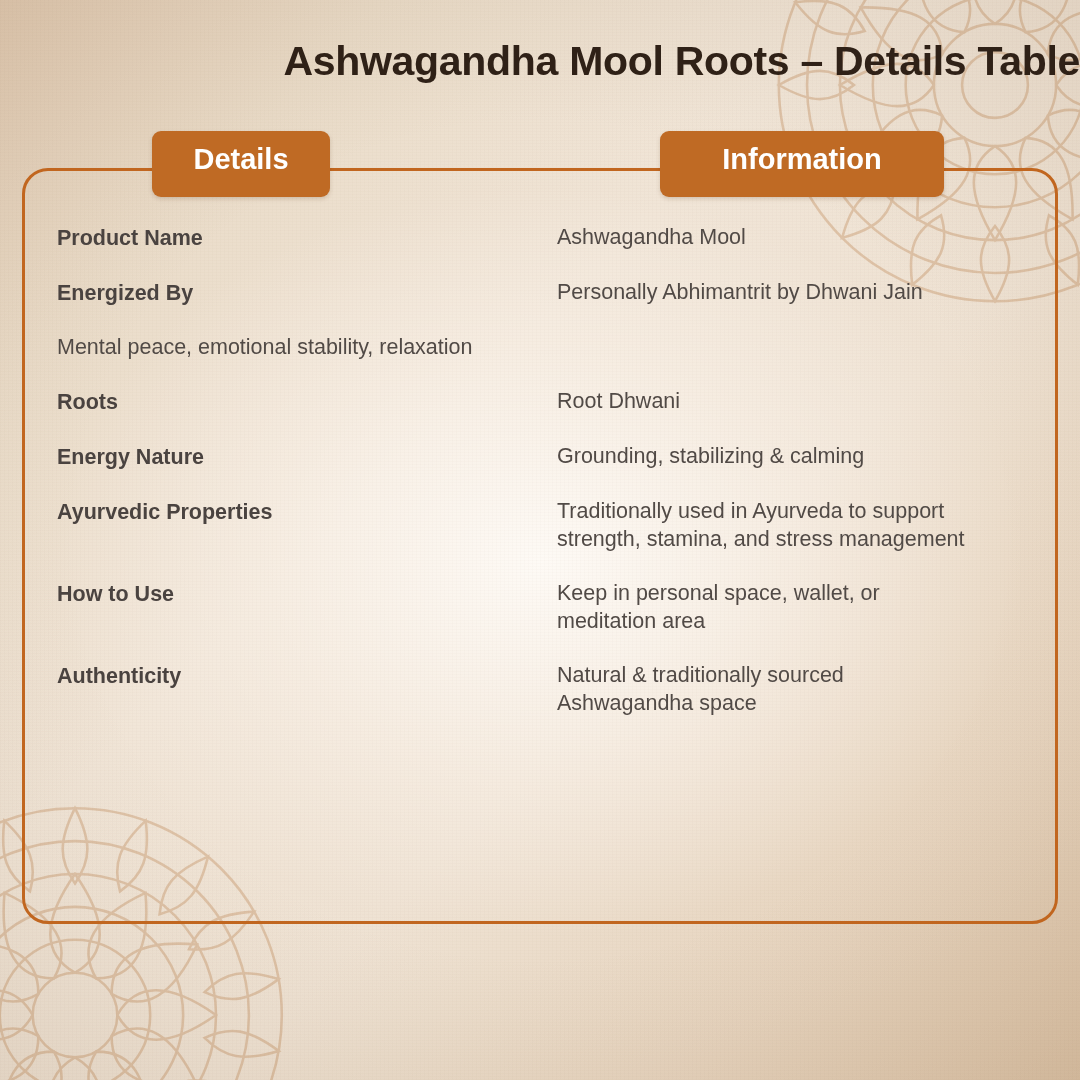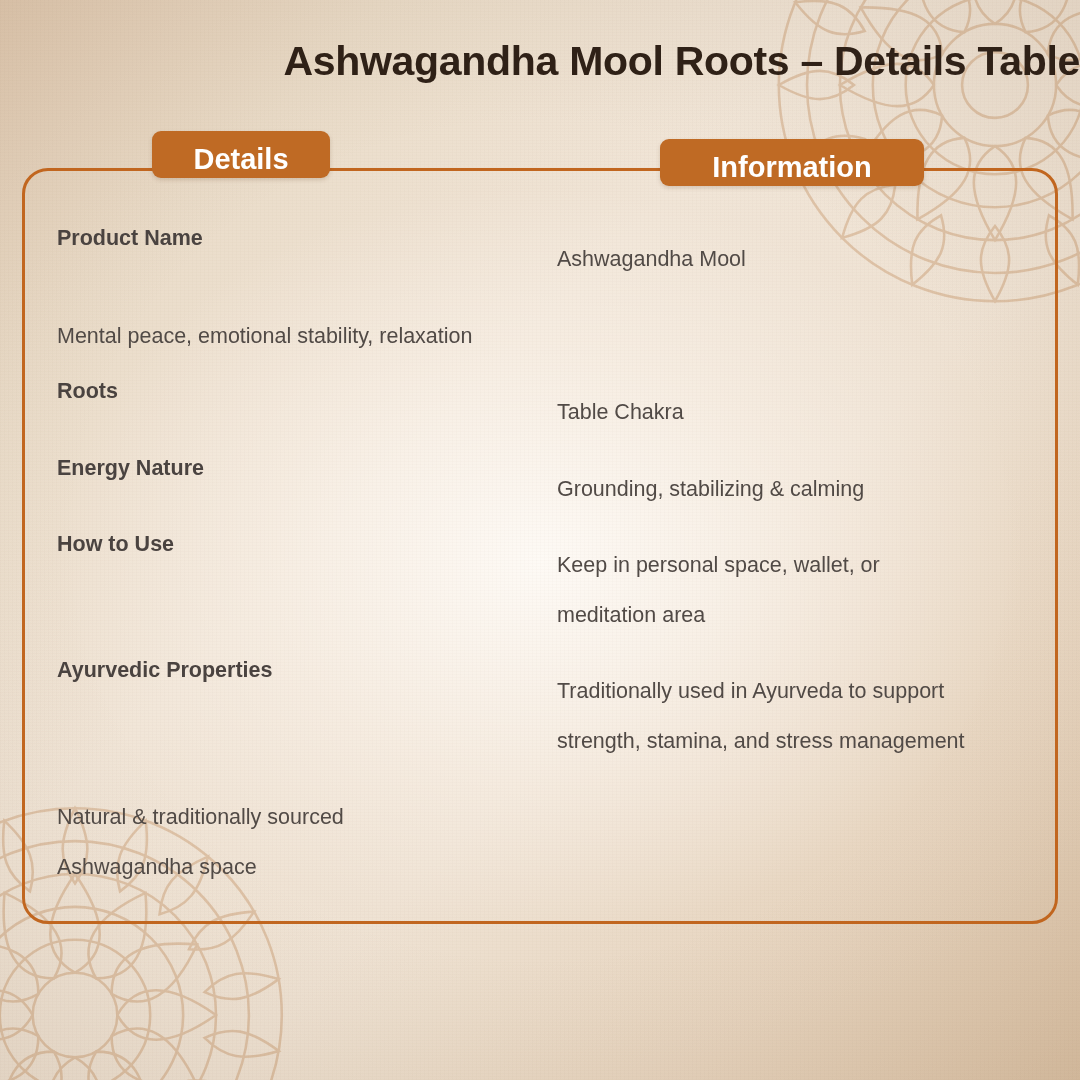--- a/index.html
+++ b/index.html
@@ -83,27 +83,27 @@
     box-sizing: border-box;
   }
 
   .tab {
     position: absolute;
     background: #bf6a24;
     color: #ffffff;
     font-weight: bold;
     font-size: 29px;
     border-radius: 9px;
-    padding: 12px 30px 2px 30px;
+    padding: 12px 30px 21px 30px;
     text-align: center;
     box-shadow: 0 2px 4px rgba(90,50,15,0.18);
     white-space: nowrap;
   }
   .tab.details { left: 152px; top: 131px; width: 178px; box-sizing: border-box; }
-  .tab.information { left: 660px; top: 139px; width: 264px; box-sizing: border-box; }
+  .tab.information { left: 660px; top: 131px; width: 284px; box-sizing: border-box; }
 
   .rows {
     position: absolute;
     left: 57px;
     top: 224px;
     width: 1000px;
   }
 
   .row {
     display: flex;
@@ -120,21 +120,21 @@
     color: #4a4340;
     line-height: 1.25;
     padding-top: 1px;
   }
   .cell-value {
     flex: 1 1 auto;
     font-size: 21.5px;
     color: #514a46;
     line-height: 1.28;
   }
-  .cell-value .line { display: block; margin-top: 22px; }
+  .cell-value .line { display: block; }
 </style>
 </head>
 <body>
 
 <div class="page">
 
   <div class="grain"></div>
 
   <svg class="mandala top-right" viewBox="0 0 200 200" xmlns="http://www.w3.org/2000/svg">
     <g fill="none" stroke="#b5763e" stroke-width="1.1">
@@ -237,59 +237,66 @@
   <div class="rows">
 
     <div class="row">
       <div class="cell-label">Product Name</div>
       <div class="cell-value">
         <span class="line">Ashwagandha Mool</span>
       </div>
     </div>
 
 
+    <div class="row">
+      <div class="cell-label">Energized By</div>
+      <div class="cell-value">
+        <span class="line">Personally Abhimantrit by Dhwani Jain</span>
+      </div>
+    </div>
 
     <div class="row">
       <div class="cell-value">
         <span class="line">Mental peace, emotional stability, relaxation</span>
       </div>
     </div>
 
     <div class="row">
       <div class="cell-label">Roots</div>
       <div class="cell-value">
-        <span class="line">Table Chakra</span>
+        <span class="line">Root Dhwani</span>
       </div>
     </div>
 
     <div class="row">
       <div class="cell-label">Energy Nature</div>
       <div class="cell-value">
         <span class="line">Grounding, stabilizing &amp; calming</span>
+      </div>
+    </div>
+
+    <div class="row">
+      <div class="cell-label">Ayurvedic Properties</div>
+      <div class="cell-value">
+        <span class="line">Traditionally used in Ayurveda to support</span>
+        <span class="line">strength, stamina, and stress management</span>
       </div>
     </div>
 
     <div class="row">
       <div class="cell-label">How to Use</div>
       <div class="cell-value">
         <span class="line">Keep in personal space, wallet, or</span>
         <span class="line">meditation area</span>
       </div>
     </div>
 
-    <div class="row">
-      <div class="cell-label">Ayurvedic Properties</div>
-      <div class="cell-value">
-        <span class="line">Traditionally used in Ayurveda to support</span>
-        <span class="line">strength, stamina, and stress management</span>
-      </div>
-    </div>
-
-
-    <div class="row">
+
+    <div class="row">
+      <div class="cell-label">Authenticity</div>
       <div class="cell-value">
         <span class="line">Natural &amp; traditionally sourced</span>
         <span class="line">Ashwagandha space</span>
       </div>
     </div>
 
   </div>
 
 </div>
 

